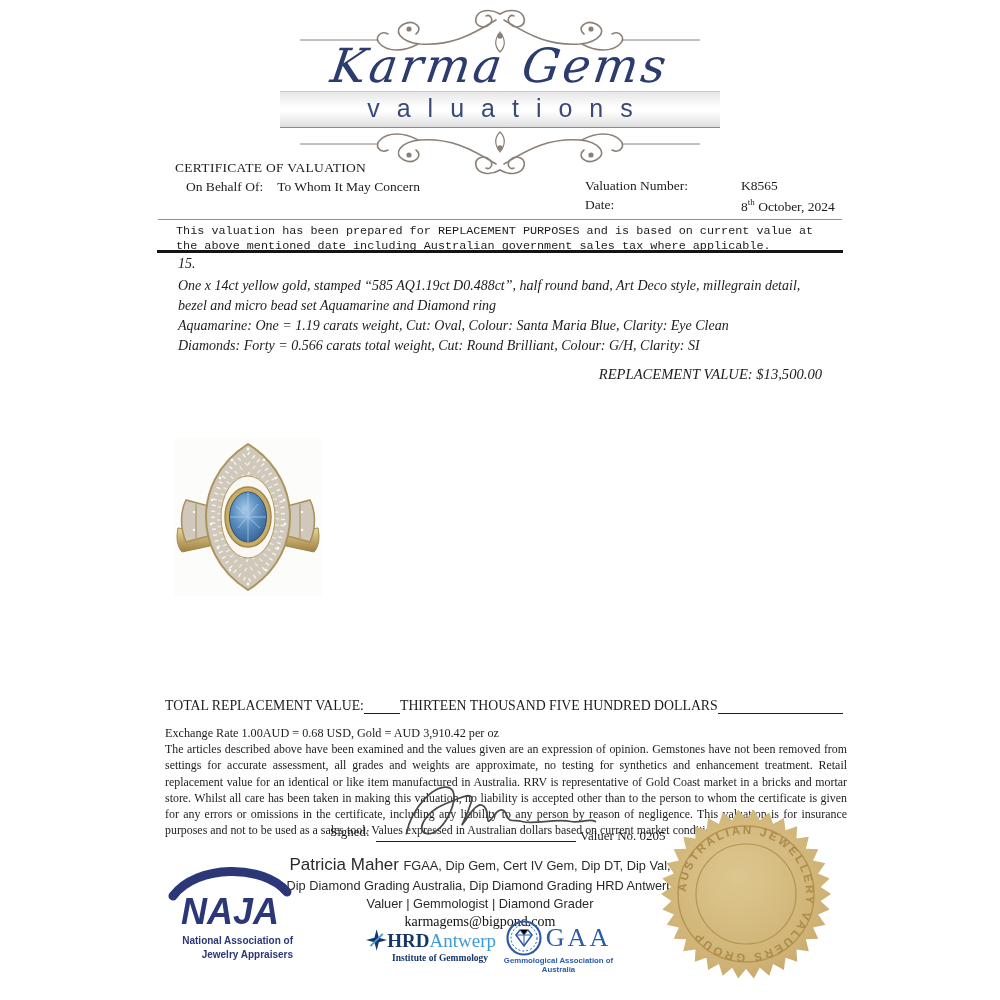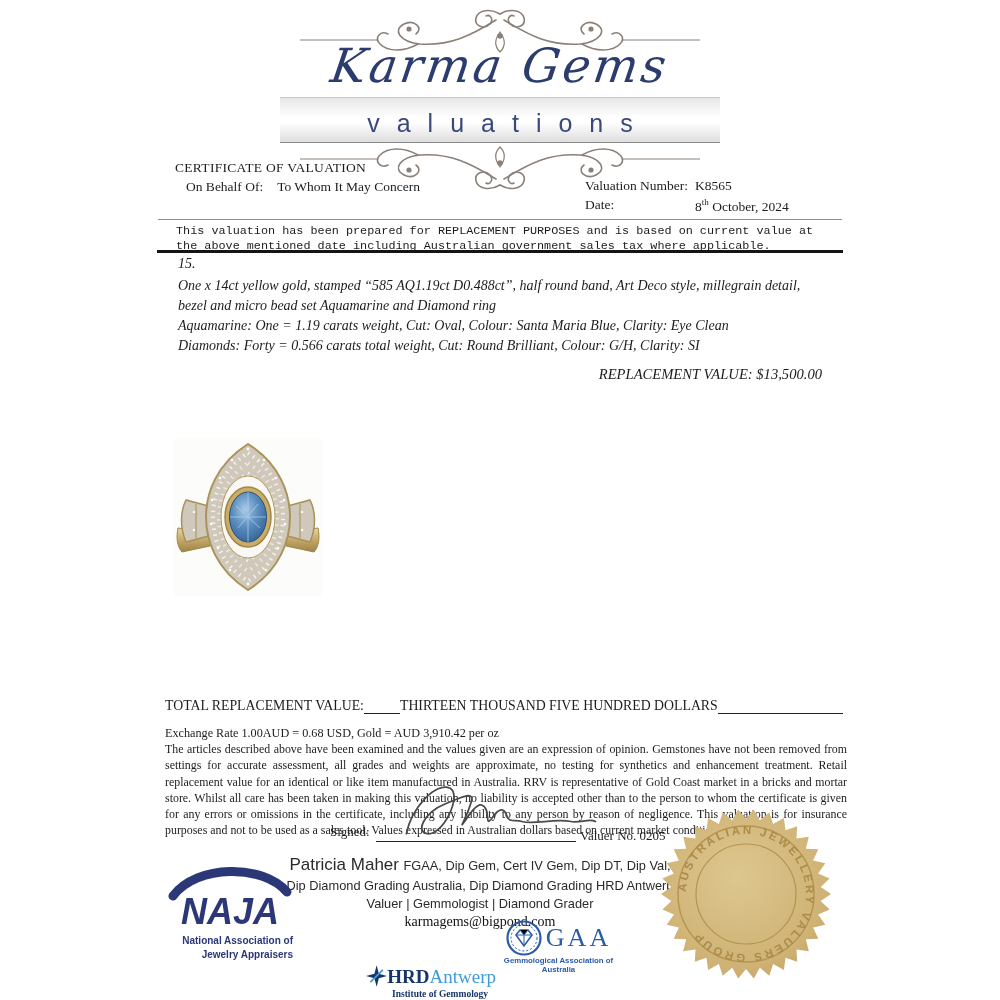--- a/index.html
+++ b/index.html
@@ -6,33 +6,33 @@
   .page{position:relative;width:1000px;height:1000px;background:#ffffff;overflow:hidden;
         font-family:"Liberation Serif", serif;color:#1c1c1c;}
 
   
   .logo-block{position:absolute;left:280px;top:6px;width:440px;text-align:center;}
   .flourish{display:block;margin:0 auto;}
   .flourish.bottom{transform:scaleY(-1);}
   .brand-script{font-family:"DejaVu Serif", serif;font-style:italic;font-size:47px;
                 color:#2c3c6e;letter-spacing:3px;line-height:1;margin-top:-14px;
                 transform:skewX(-8deg);}
-  .brand-band{margin-top:8px;padding:12px 0 4px 0;
+  .brand-band{margin-top:2px;padding:3px 0 4px 0;
               background:linear-gradient(to bottom,#e7e7e7,#ffffff 45%,#ffffff 55%,#dedede);
               border-top:1px solid #c9c9c9;border-bottom:1px solid #8a8a8a;}
   .brand-sub{font-family:"Liberation Sans", sans-serif;font-size:25px;color:#39497c;
              letter-spacing:17px;text-indent:17px;line-height:1.1;}
 
   
   .cert-head{position:absolute;left:175px;top:160px;width:650px;font-size:13.5px;}
   .cert-title{letter-spacing:.3px;}
   .behalf-row{margin-top:3px;margin-left:11px;}
   .behalf-label{display:inline-block;width:88px;}
   .head-right{position:absolute;left:585px;top:178px;width:260px;font-size:13.5px;}
-  .head-right .row{display:flex;margin-bottom:3px;}
+  .head-right .row{display:flex;margin-bottom:3px;gap:46px;}
   .head-right .lbl{width:110px;}
   sup{font-size:9px;}
 
   .thin-rule{position:absolute;left:158px;top:219px;width:684px;border-top:1px solid #8f8f8f;}
   .disclaimer{position:absolute;left:176px;top:224px;width:662px;font-size:11.8px;line-height:1.3;font-family:Liberation Mono, monospace;}
   .thick-rule{position:absolute;left:157px;top:250px;width:686px;border-top:3px solid #141414;}
 
   
   .item{position:absolute;left:178px;top:254px;width:648px;font-style:italic;
         font-size:14px;line-height:1.42;}
@@ -63,21 +63,21 @@
                 font-family:"Liberation Sans", sans-serif;color:#2a2a2a;}
   .valuer-name{font-size:17px;}
   .valuer-creds{font-size:12.8px;margin-top:3px;}
   .valuer-roles{font-size:12.8px;margin-top:3px;}
   .valuer-email{font-family:"Liberation Serif", serif;font-size:14px;margin-top:3px;color:#111;}
 
   
   .naja{position:absolute;left:163px;top:862px;width:130px;text-align:right;}
   .naja-sub{font-family:"Liberation Sans", sans-serif;font-weight:bold;font-size:10px;
             color:#2b3776;line-height:1.25;margin-top:1px;}
-  .hrd{position:absolute;left:366px;top:964px;width:130px;}
+  .hrd{position:absolute;left:366px;top:928px;width:130px;}
   .hrd-row{display:flex;align-items:center;}
   .hrd-text{font-family:"Liberation Serif", serif;font-size:19px;line-height:1;}
   .hrd-bold{color:#16356b;font-weight:bold;}
   .hrd-light{color:#3f9bd8;}
   .hrd-sub{font-family:"Liberation Serif", serif;font-size:9.5px;color:#16356b;
            margin:1px 0 0 26px;font-weight:bold;}
   .gaa{position:absolute;left:496px;top:920px;width:125px;text-align:center;}
   .gaa-row{display:flex;align-items:center;justify-content:center;}
   .gaa-name{font-family:"Liberation Serif", serif;font-size:26px;color:#2a5ca8;
             letter-spacing:3px;margin-left:4px;}

